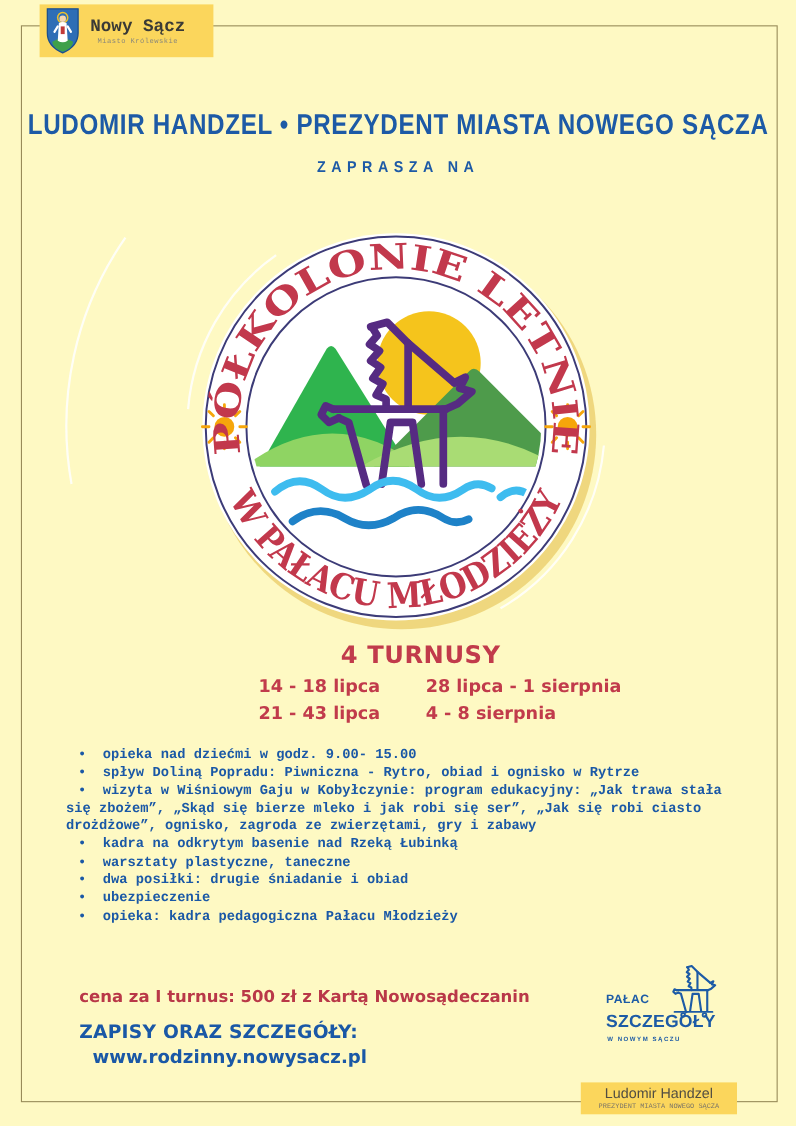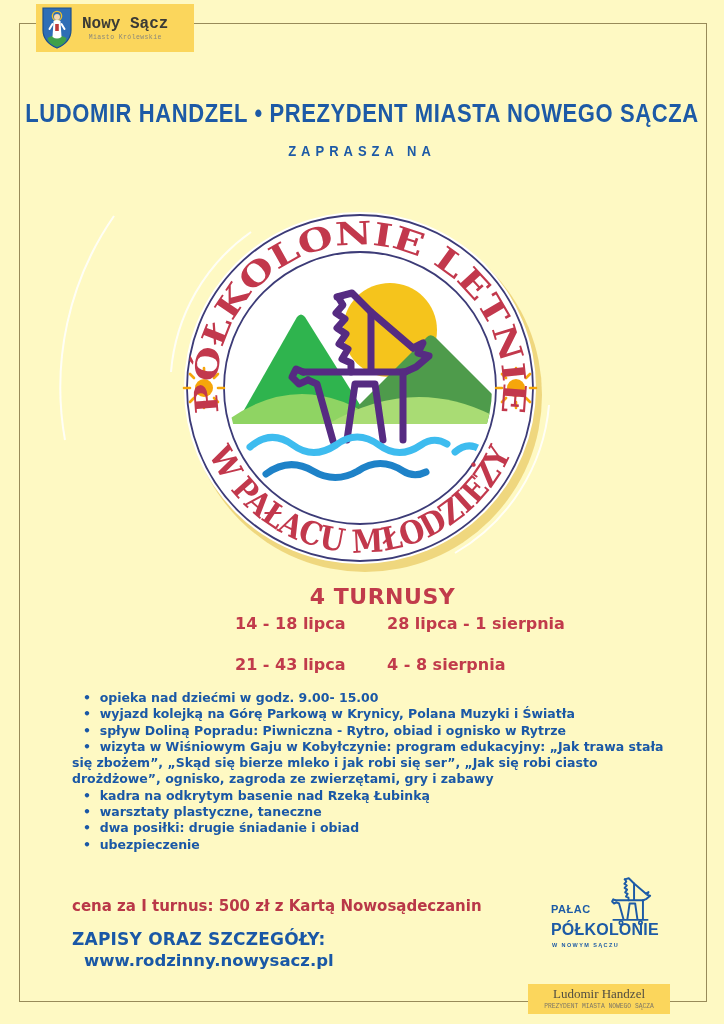--- a/index.html
+++ b/index.html
@@ -34,28 +34,28 @@
   }
   .logo-svg{position:absolute; left:20px; top:160px; width:680px; height:460px; z-index:3; pointer-events:none;}
   .arc-text{font-family:"DejaVu Serif", serif; font-weight:700; fill:#C2384C;}
   
   .turnusy-title{
     position:absolute; left:0; right:0; top:584px; text-align:center; z-index:4;
     font-weight:700; font-size:22px; color:#C13B4B; letter-spacing:.5px;padding-left:41px;
   }
   .dates{
     position:absolute; left:235px; top:614px; z-index:4;
-    display:grid; grid-template-columns:152px auto; row-gap:22px;
+    display:grid; grid-template-columns:152px auto; row-gap:6px;
     font-weight:700; font-size:16px; color:#C13B4B;
   }
   
   .bullets{
     position:absolute; left:60px; top:678px; width:600px; z-index:4;
-    margin:12px; padding:0; list-style:none;
-    font-weight:700; font-size:12.5px; line-height:16.3px; color:#1A58A6;
+    margin:0; padding:0; list-style:none;
+    font-weight:700; font-size:12.5px; line-height:16.3px; color:#1A58A6;font-family:Liberation Mono, monospace;
   }
   .bullets li{text-indent:11px;}
   .bullets li::before{content:"•\00a0\00a0"; }
   .price-line{
     position:absolute; left:72px; top:897px; z-index:4;
     font-weight:700; font-size:15px; color:#B93848;
   }
   .signup-label{
     position:absolute; left:72px; top:929px; z-index:4;
     font-weight:700; font-size:17px; color:#1A58A6; letter-spacing:.2px;
@@ -68,21 +68,21 @@
   .palac{position:absolute; left:548px; top:876px; width:120px; height:80px; z-index:4; color:#1D5BA6;}
   .palac-l1{font-family:"Liberation Sans", sans-serif; font-weight:700; font-size:11px; letter-spacing:.5px; position:absolute; left:3px; top:27px;}
   .palac-l2{font-family:"Liberation Sans", sans-serif; font-weight:700; font-size:16px; letter-spacing:.2px; position:absolute; left:3px; top:45px;}
   .palac-l3{font-family:"Liberation Sans", sans-serif; font-weight:700; font-size:5.5px; letter-spacing:1.4px; position:absolute; left:4px; top:66px;}
   .palac-icon{position:absolute; left:62px; top:0px; width:42px; height:50px;}
   
   .signature{
     position:absolute; left:528px; top:984px; width:142px; z-index:2;
     background:#FBD65C; text-align:center; padding:2px 0 4px 0;
   }
-  .sig-name{font-family:Liberation Serif, serif; font-size:13px; color:#514D42; white-space:nowrap;}
+  .sig-name{font-family:Liberation Sans, sans-serif; font-size:13px; color:#514D42; white-space:nowrap;}
   .sig-title{font-family:"Liberation Mono", monospace; font-size:6.3px; color:#7C7667; margin-top:1px; white-space:nowrap;}
 </style>
 </head>
 <body>
 
 <div class="poster">
 
   <div class="frame"></div>
 
   <div class="city-logo">
@@ -171,44 +171,44 @@
   <div class="turnusy-title">4 TURNUSY</div>
   <div class="dates">
     <span>14 - 18 lipca</span>
     <span>28 lipca - 1 sierpnia</span>
     <span>21 - 43 lipca</span>
     <span>4 - 8 sierpnia</span>
   </div>
 
   <ul class="bullets">
     <li>opieka nad dziećmi w godz. 9.00- 15.00</li>
-    <li>wyjazd kolejką na Górę Parkową w Krynicy, Polana Muzyki i Światła</li>
     <li>spływ Doliną Popradu: Piwniczna - Rytro, obiad i ognisko w Rytrze</li>
     <li>wizyta w Wiśniowym Gaju w Kobyłczynie: program edukacyjny: „Jak trawa stała się zbożem”, „Skąd się bierze mleko i jak robi się ser”, „Jak się robi ciasto drożdżowe”, ognisko, zagroda ze zwierzętami, gry i zabawy</li>
     <li>kadra na odkrytym basenie nad Rzeką Łubinką</li>
     <li>warsztaty plastyczne, taneczne</li>
     <li>dwa posiłki: drugie śniadanie i obiad</li>
     <li>ubezpieczenie</li>
+    <li>opieka: kadra pedagogiczna Pałacu Młodzieży</li>
   </ul>
 
   <div class="price-line">cena za I turnus: 500 zł z Kartą Nowosądeczanin</div>
   <div class="signup-label">ZAPISY ORAZ SZCZEGÓŁY:</div>
   <a class="signup-url" href="#">www.rodzinny.nowysacz.pl</a>
 
   <div class="palac">
     <svg class="palac-icon" viewBox="285 285 150 180">
       <use href="#lajkonik" xlink:href="#lajkonik" style="color:#1D5BA6"></use>
       <g fill="none" stroke="#1D5BA6" stroke-width="6" stroke-linecap="round">
         <path d="M296,443 H420"></path>
         <circle cx="324" cy="453" r="6"></circle>
         <circle cx="394" cy="453" r="6"></circle>
       </g>
     </svg>
     <div class="palac-l1">PAŁAC</div>
-    <div class="palac-l2">PÓŁKOLONIE</div>
+    <div class="palac-l2">SZCZEGÓŁY</div>
     <div class="palac-l3">W NOWYM SĄCZU</div>
   </div>
 
   <div class="signature">
     <div class="sig-name">Ludomir Handzel</div>
     <div class="sig-title">PREZYDENT MIASTA NOWEGO SĄCZA</div>
   </div>
 
 </div>
 

